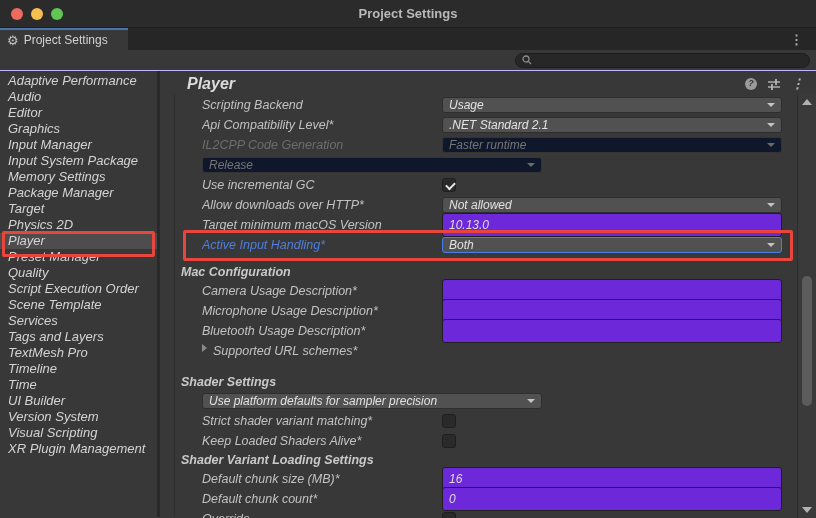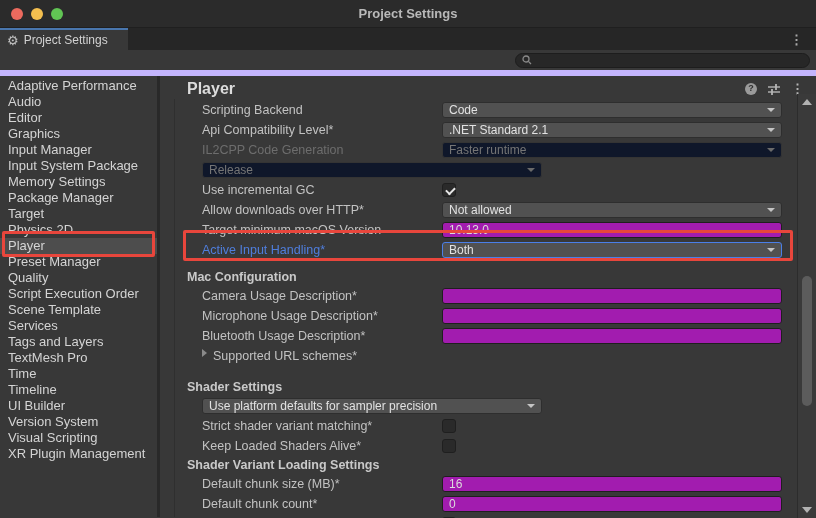--- a/index.html
+++ b/index.html
@@ -42,57 +42,57 @@
   .toolbar{height:20px;background:#383838;display:flex;align-items:center;justify-content:flex-end;padding-right:6px;}
   .searchbox{
     width:295px;height:15px;background:#272727;border:1px solid #1d1d1d;border-radius:8px;
     display:flex;align-items:center;padding:0 6px;gap:4px;
   }
   .searchbox input{
     flex:1;background:transparent;border:none;outline:none;color:#cfcfcf;
     font-size:11px;font-family:"Liberation Sans", sans-serif;height:13px;padding:0;
   }
   
-  .bodyrow{display:flex;height:447px;border-top:6px solid #c4b5fd;position:relative;}
+  .bodyrow{display:flex;height:447px;border-top:1px solid #c4b5fd;position:relative;font-style:italic;}
   .sidebar{width:160px;border-right:3px solid #292929;padding-top:2px;overflow:hidden;background:#383838;}
   .side-item{height:16px;line-height:16px;padding-left:8px;font-size:13px;color:#d4d4d4;white-space:nowrap;}
   .side-item.selected{background:#4d4d4d;}
   
   .main{flex:1;position:relative;padding-top:2px;}
   .main::before{content:"";position:absolute;left:14px;top:23px;bottom:0;width:1px;background:#2f2f2f;}
   .main-header{height:22px;display:flex;align-items:center;padding-left:27px;position:relative;}
   .main-title{font-size:16px;font-weight:bold;color:#dcdcdc;}
   .header-icons{position:absolute;right:12px;top:4px;display:flex;align-items:center;gap:10px;}
   .help-icon{width:12px;height:12px;border-radius:50%;background:#9a9a9a;color:#2e2e2e;
     font-size:9px;font-weight:bold;display:flex;align-items:center;justify-content:center;line-height:1;}
   .kebab-icon{color:#b5b5b5;font-size:13px;font-weight:bold;line-height:1;}
   
   .rows{padding-top:0;}
   .row{height:20px;display:flex;align-items:center;padding-left:42px;}
-  .row.section{height:18px;padding-left:27px;}
+  .row.section{height:18px;padding-left:21px;}
   .row.gap-sm{margin-top:8px;}
   .row.gap-lg{margin-top:12px;}
   .row-label{width:240px;font-size:12.5px;color:#c2c2c2;white-space:nowrap;overflow:hidden;display:flex;gap:6px;}
   .row.disabled .row-label{color:#6d6d6d;}
   .row-label.highlight{color:var(--highlight);}
   .section-label{font-size:12.5px;font-weight:bold;color:#c9c9c9;}
   .fold-tri{width:0;height:0;border-left:5px solid #8a8a8a;border-top:4px solid transparent;border-bottom:4px solid transparent;display:inline-block;}
   .ctrl{width:340px;display:flex;align-items:center;}
   .dropdown{
     width:340px;height:16px;background:#515151;border:1px solid #2e2e2e;border-radius:3px;
     display:flex;align-items:center;justify-content:space-between;padding:0 6px;
     font-size:12px;color:#e2e2e2;
   }
   .dropdown .dd-text{white-space:nowrap;overflow:hidden;}
   .dd-arrow{width:0;height:0;border-left:4px solid transparent;border-right:4px solid transparent;border-top:4px solid #c4c4c4;flex:none;margin-left:4px;}
   .row.disabled .dropdown{background:#0f172a;border-color:#343434;color:#757575;}
   .row.disabled .dd-arrow{border-top-color:#6a6a6a;}
   .dropdown.focused{border-color:#4a7fe8;}
   .textfield{
-    width:340px;height:16px;background:#a21caf;border:1px solid #1f1f1f;border-radius:3px;
+    width:340px;height:24px;background:#6d28d9;border:1px solid #1f1f1f;border-radius:3px;
     display:flex;align-items:center;padding:0 6px;font-size:12px;color:#dcdcdc;white-space:nowrap;overflow:hidden;
   }
   .checkbox{width:14px;height:14px;background:#2a2a2a;border:1px solid #1f1f1f;border-radius:3px;position:relative;}
   .checkbox.checked::after{
     content:"";position:absolute;left:3px;top:3px;width:7px;height:4px;
     border-left:2px solid #e6e6e6;border-bottom:2px solid #e6e6e6;transform:rotate(-45deg);
   }
   
   .vscroll{position:absolute;left:797px;top:94px;width:19px;height:424px;background:#3a3a3a;border-left:1px solid #2c2c2c;}
   .scroll-up,.scroll-down{position:absolute;left:0;width:100%;height:12px;display:flex;align-items:center;justify-content:center;}
@@ -149,22 +149,22 @@
       <div class="side-item">Target</div>
       <div class="side-item">Physics 2D</div>
       <div class="side-item selected">Player</div>
       <div class="side-item">Preset Manager</div>
       <div class="side-item">Quality</div>
       <div class="side-item">Script Execution Order</div>
       <div class="side-item">Scene Template</div>
       <div class="side-item">Services</div>
       <div class="side-item">Tags and Layers</div>
       <div class="side-item">TextMesh Pro</div>
+      <div class="side-item">Timeline</div>
       <div class="side-item">Time</div>
-      <div class="side-item">Timeline</div>
       <div class="side-item">UI Builder</div>
       <div class="side-item">Version System</div>
       <div class="side-item">Visual Scripting</div>
       <div class="side-item">XR Plugin Management</div>
     </div>
   <div class="main">
     <div class="main-header">
       <span class="main-title">Player</span>
       <div class="header-icons">
         <span class="help-icon">?</span>
@@ -177,21 +177,21 @@
         <span class="kebab-icon">⋮</span>
       </div>
     </div>
     <div class="rows" id="rows">
         <div class="row">
           <div class="row-label">
             <span>Scripting Backend</span>
           </div>
           <div class="ctrl">
             <div class="dropdown">
-              <span class="dd-text">Code</span>
+              <span class="dd-text">Usage</span>
               <span class="dd-arrow"></span>
             </div>
           </div>
         </div>
         <div class="row">
           <div class="row-label">
             <span>Api Compatibility Level*</span>
           </div>
           <div class="ctrl">
             <div class="dropdown">

